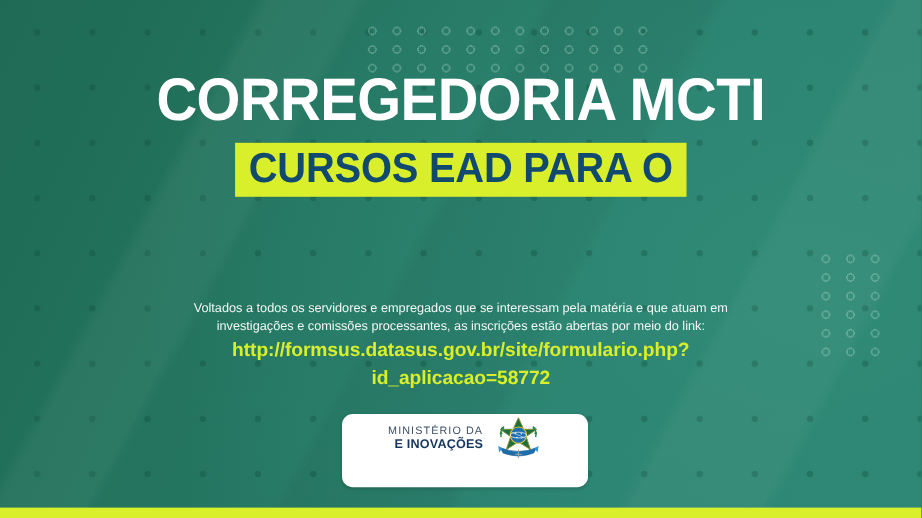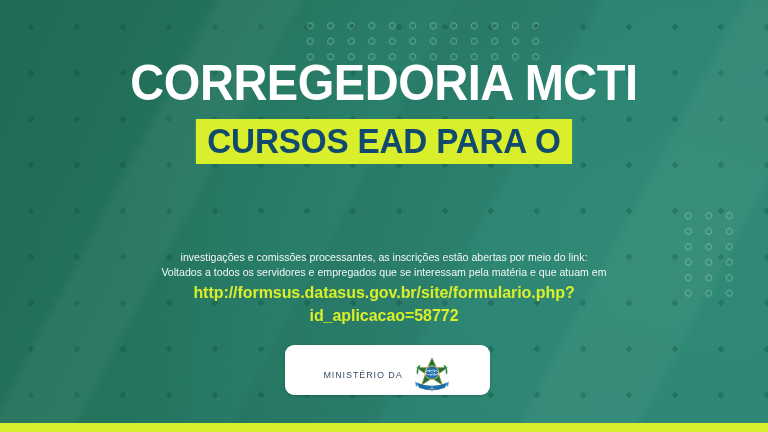--- a/index.html
+++ b/index.html
@@ -66,23 +66,23 @@
   }
   #para .l{display:block;}
   #link{
     display:block;margin-top:2px;
     color:#d9ef2b;font-weight:bold;font-size:16px;
     letter-spacing:-0.05px;
   }
 
   
   #logo-card{
-    position:absolute;left:285px;top:345px;width:205px;height:50px;
+    position:absolute;left:285px;top:345px;width:205px;height:61px;
     background:#ffffff;border-radius:9px;
-    display:flex;align-items:flex-end;justify-content:center;
+    display:flex;align-items:flex-start;justify-content:center;
     box-shadow:0 1px 3px rgba(0,0,0,.18);
   }
   #logo-inner{display:flex;align-items:center;gap:9px;}
   #logo-text{text-align:right;color:#17365c;line-height:1.18;}
   #logo-l1{font-size:9px;letter-spacing:.9px;color:#3c4f63;}
   #logo-l2{font-size:10.5px;font-weight:bold;letter-spacing:.15px;}
   #logo-l3{font-size:10.5px;font-weight:bold;letter-spacing:.15px;}
   #coat{width:40px;height:40px;display:block;}
 
   
@@ -103,29 +103,30 @@
   <div id="content">
 
     <div id="title">CORREGEDORIA MCTI</div>
 
     <div class="hl-wrap" id="sub1-wrap">
       <span class="hl">CURSOS EAD PARA O</span>
     </div>
 
 
     <div id="para">
+      <span class="l">Voltados a todos os servidores e empregados que se interessam pela matéria e que atuam em</span>
       <span class="l">investigações e comissões processantes, as inscrições estão abertas por meio do link:</span>
-      <span class="l">Voltados a todos os servidores e empregados que se interessam pela matéria e que atuam em</span>
       <span id="link">http://formsus.datasus.gov.br/site/formulario.php?id_aplicacao=58772</span>
     </div>
 
     <div id="logo-card">
       <div id="logo-inner">
         <div id="logo-text">
           <div id="logo-l1">MINISTÉRIO DA</div>
+          <div id="logo-l3">E INOVAÇÕES</div>
         </div>
 
         <svg id="coat" viewBox="0 0 100 100">
 
           <g>
             <path d="M50 8 L61 32 L88 32 L66 47 L75 74 L50 58 L25 74 L34 47 L12 32 L39 32 Z" fill="#1f6f3e" stroke="#14502c" stroke-width="1.6"></path>
             <path d="M50 8 L61 32 L88 32 L66 47 L75 74 L50 58 L25 74 L34 47 L12 32 L39 32 Z" fill="none" stroke="#e0c23a" stroke-width="1.1"></path>
 
             <path d="M20 26 q-9 8 -6 22" stroke="#2c8a4e" stroke-width="3" fill="none"></path>
             <path d="M80 26 q9 8 6 22" stroke="#2c8a4e" stroke-width="3" fill="none"></path>

